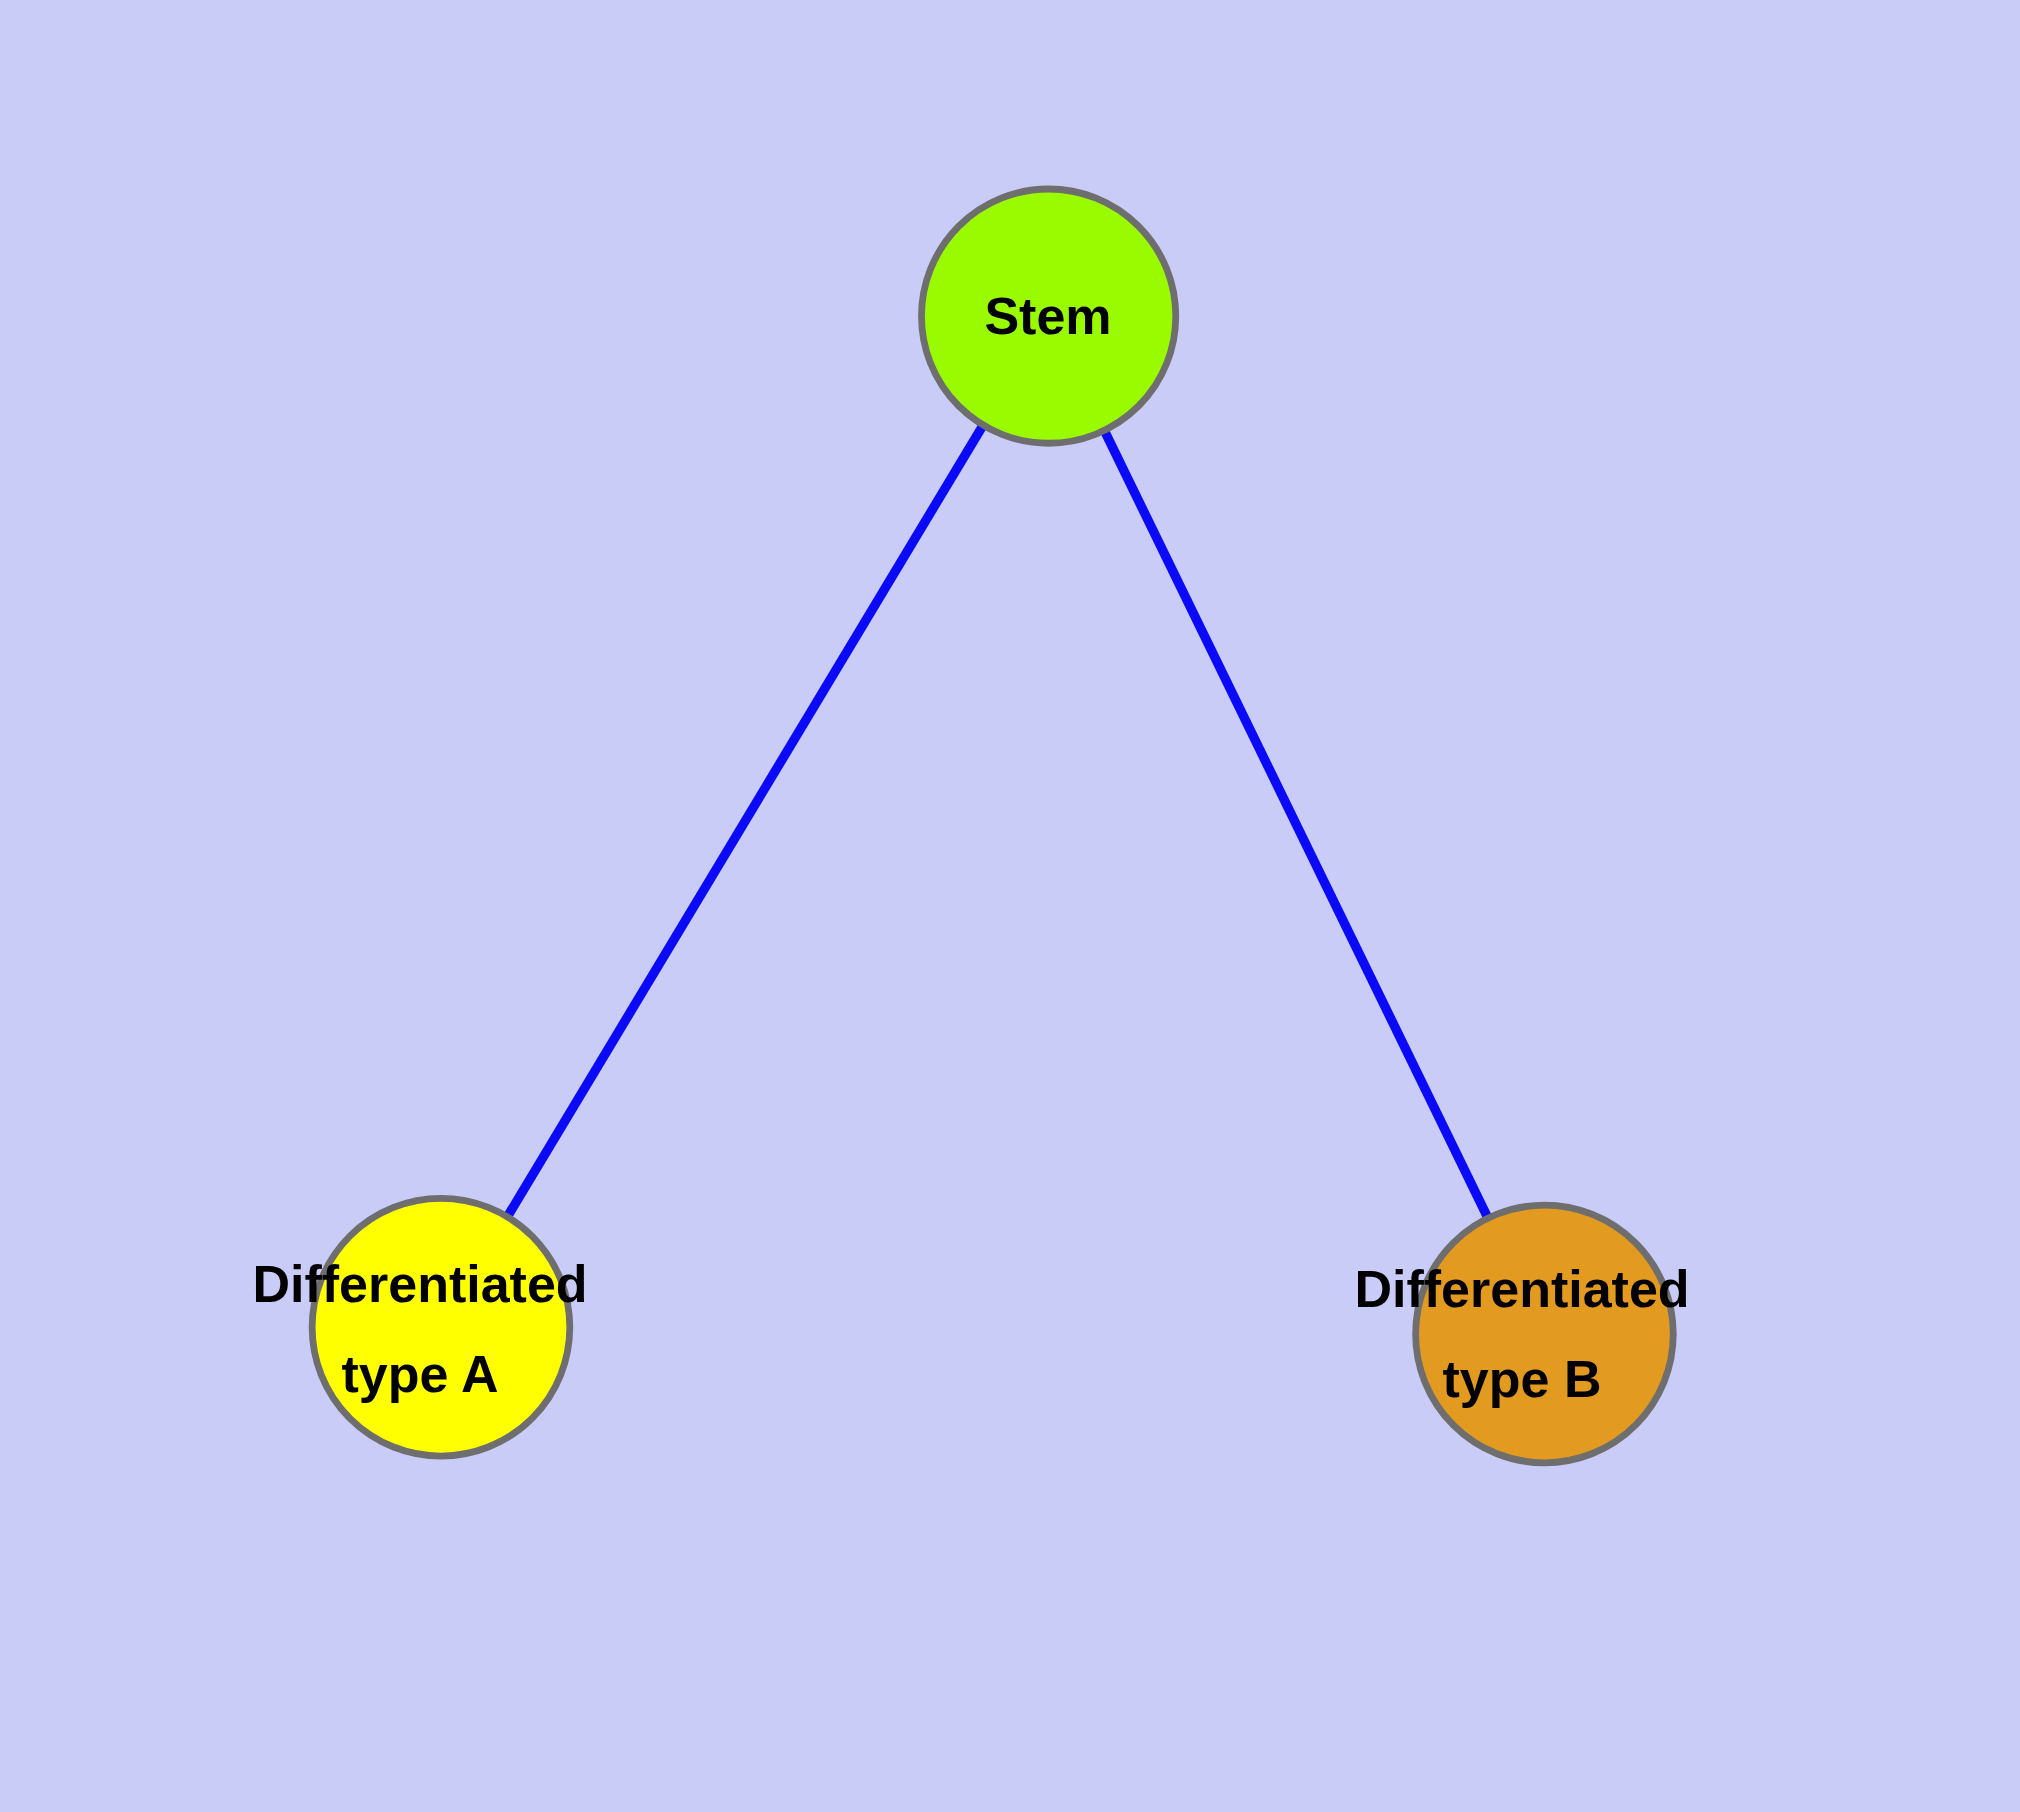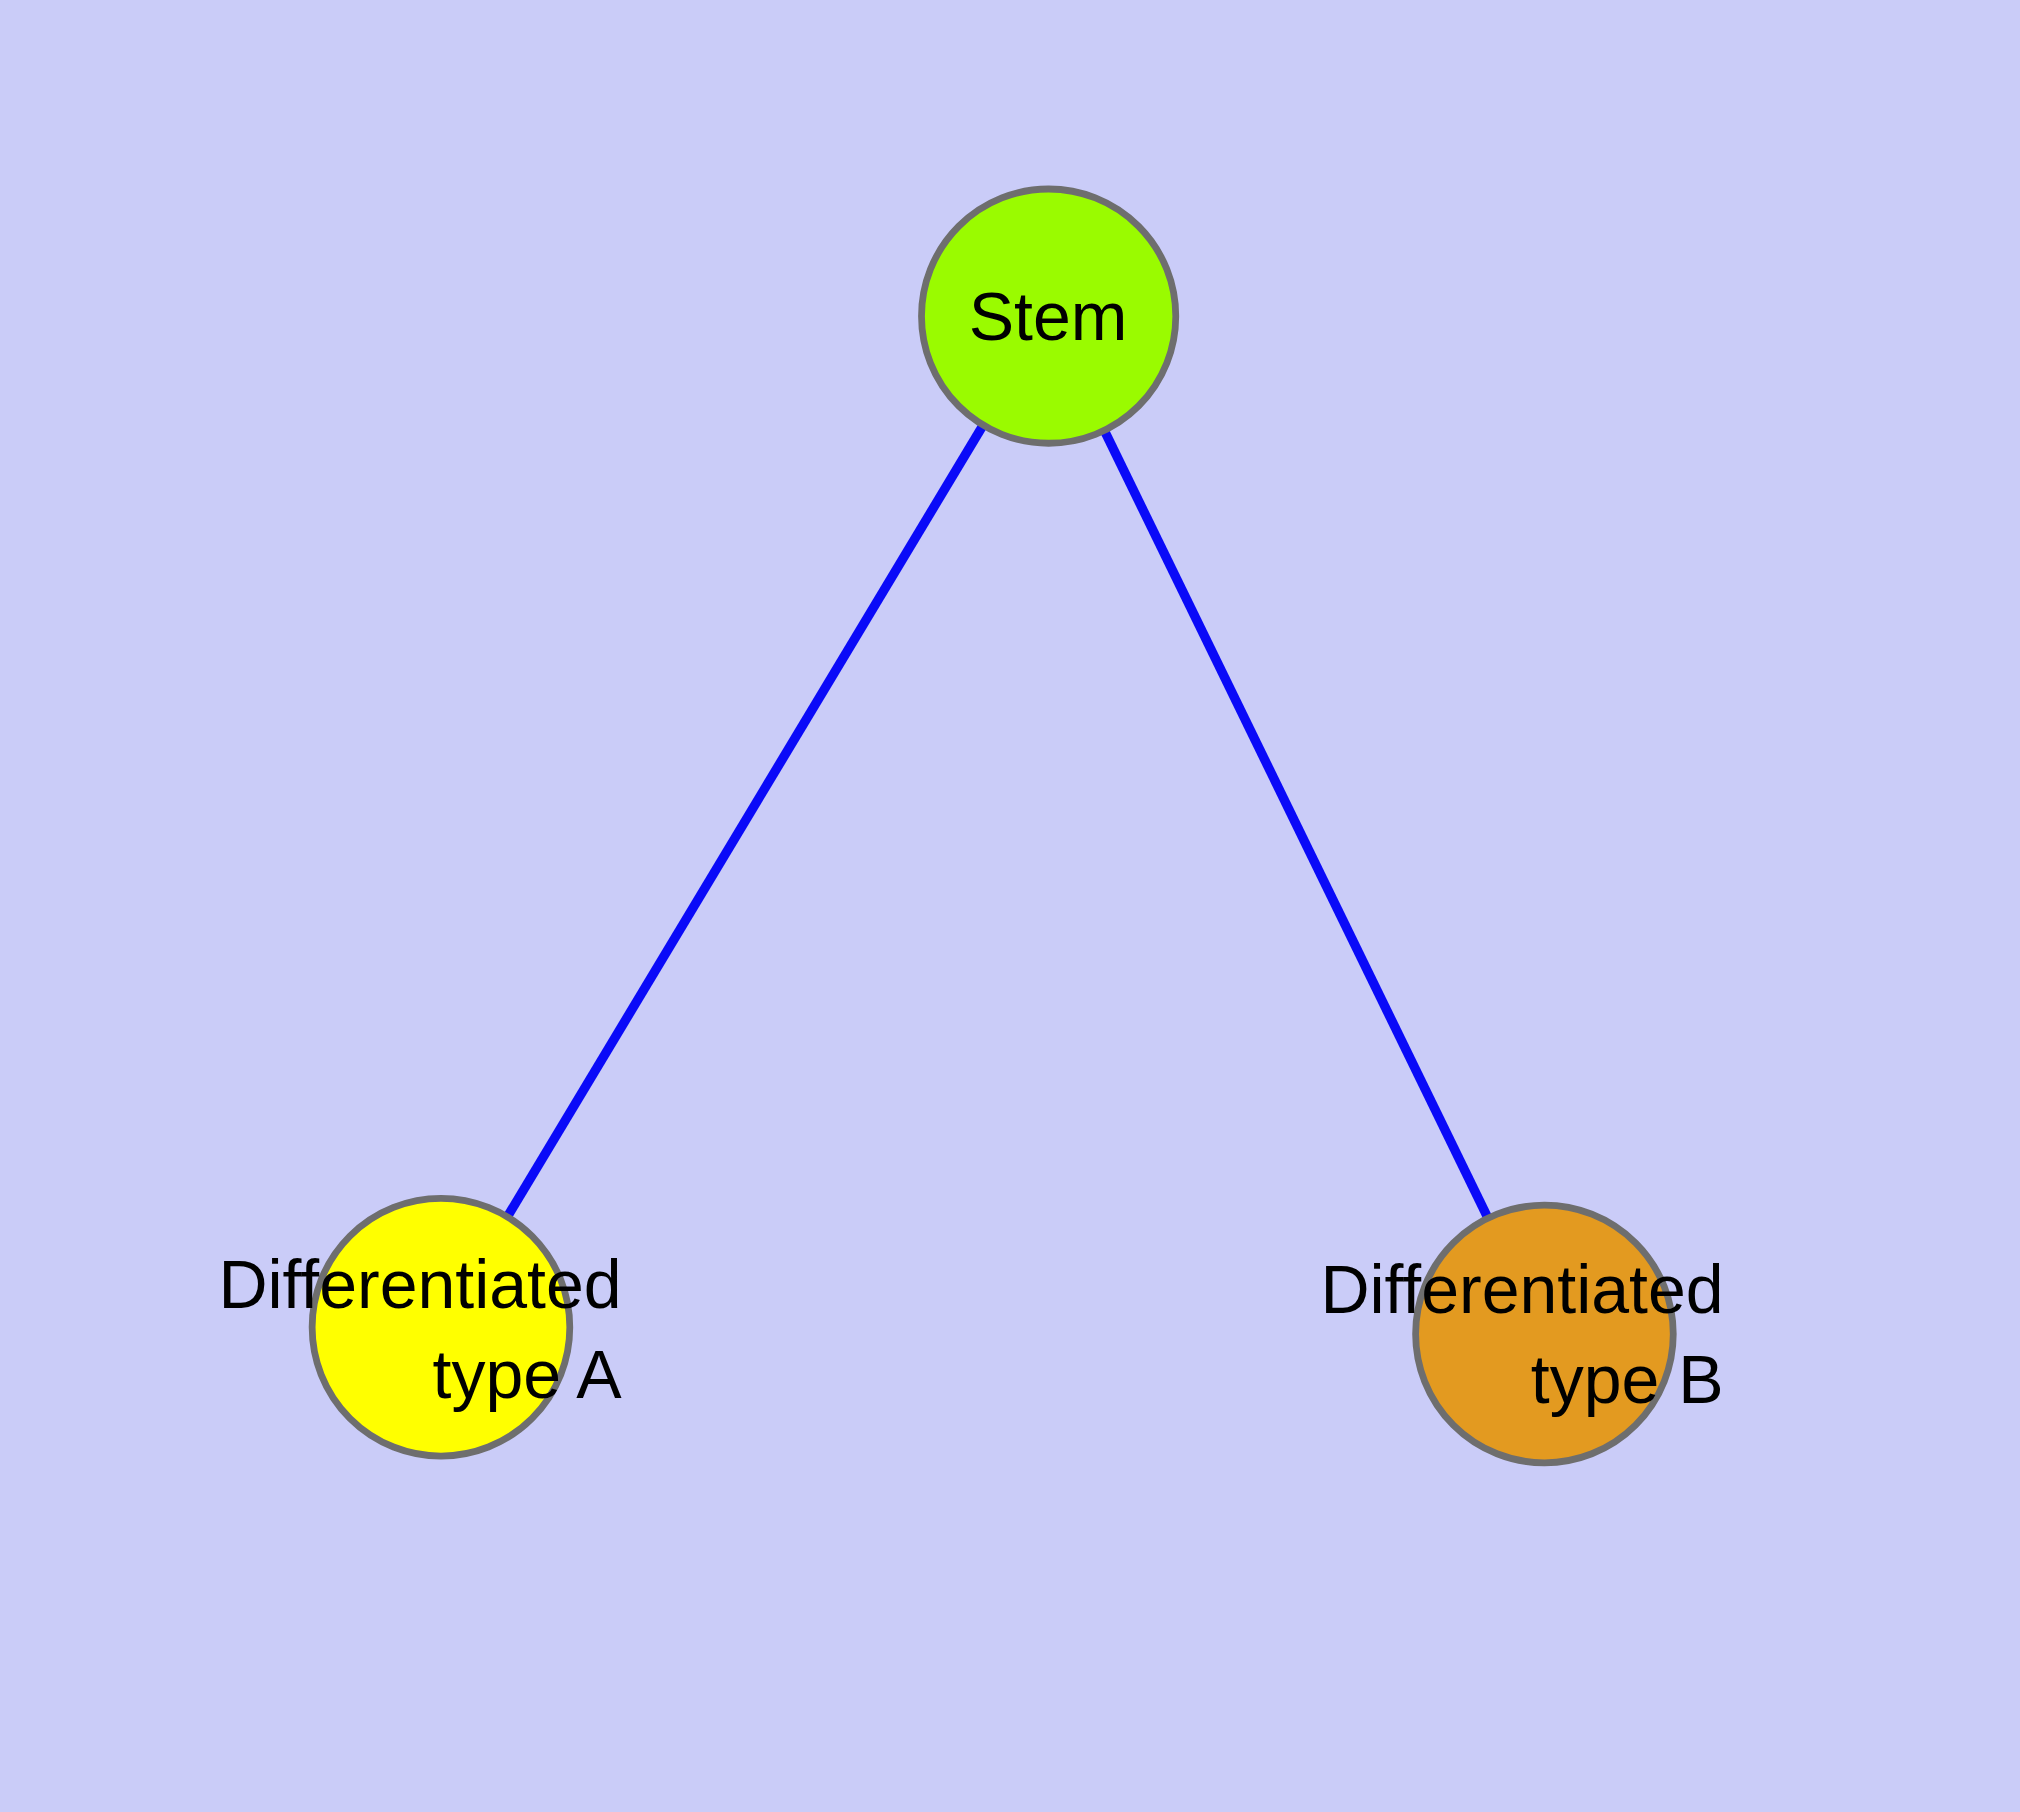--- a/index.html
+++ b/index.html
@@ -22,26 +22,26 @@
     left: 0;
     top: 0;
     width: 100%;
     height: 100%;
     display: block;
   }
   .node-label {
     position: absolute;
     transform: translate(-50%, -50%);
     font-family: "Liberation Sans", sans-serif;
-    font-weight: normal;
-    font-size: 68px;
+    font-weight: bold;
+    font-size: 52px;
     line-height: 90px;
     color: #000000;
     white-space: pre-line;
-    text-align: right;
+    text-align: center;
     pointer-events: none;
   }
 </style>
 </head>
 <body style="background: rgb(202, 204, 248);">
 
 <div class="canvas">
   <svg id="graph-svg" xmlns="http://www.w3.org/2000/svg" viewBox="0 0 2384 2138">
       <line x1="1237" y1="373" x2="520" y2="1566" stroke="#0A0AF8" stroke-width="11"></line>
       <line x1="1237" y1="373" x2="1822" y2="1574" stroke="#0A0AF8" stroke-width="11"></line>

